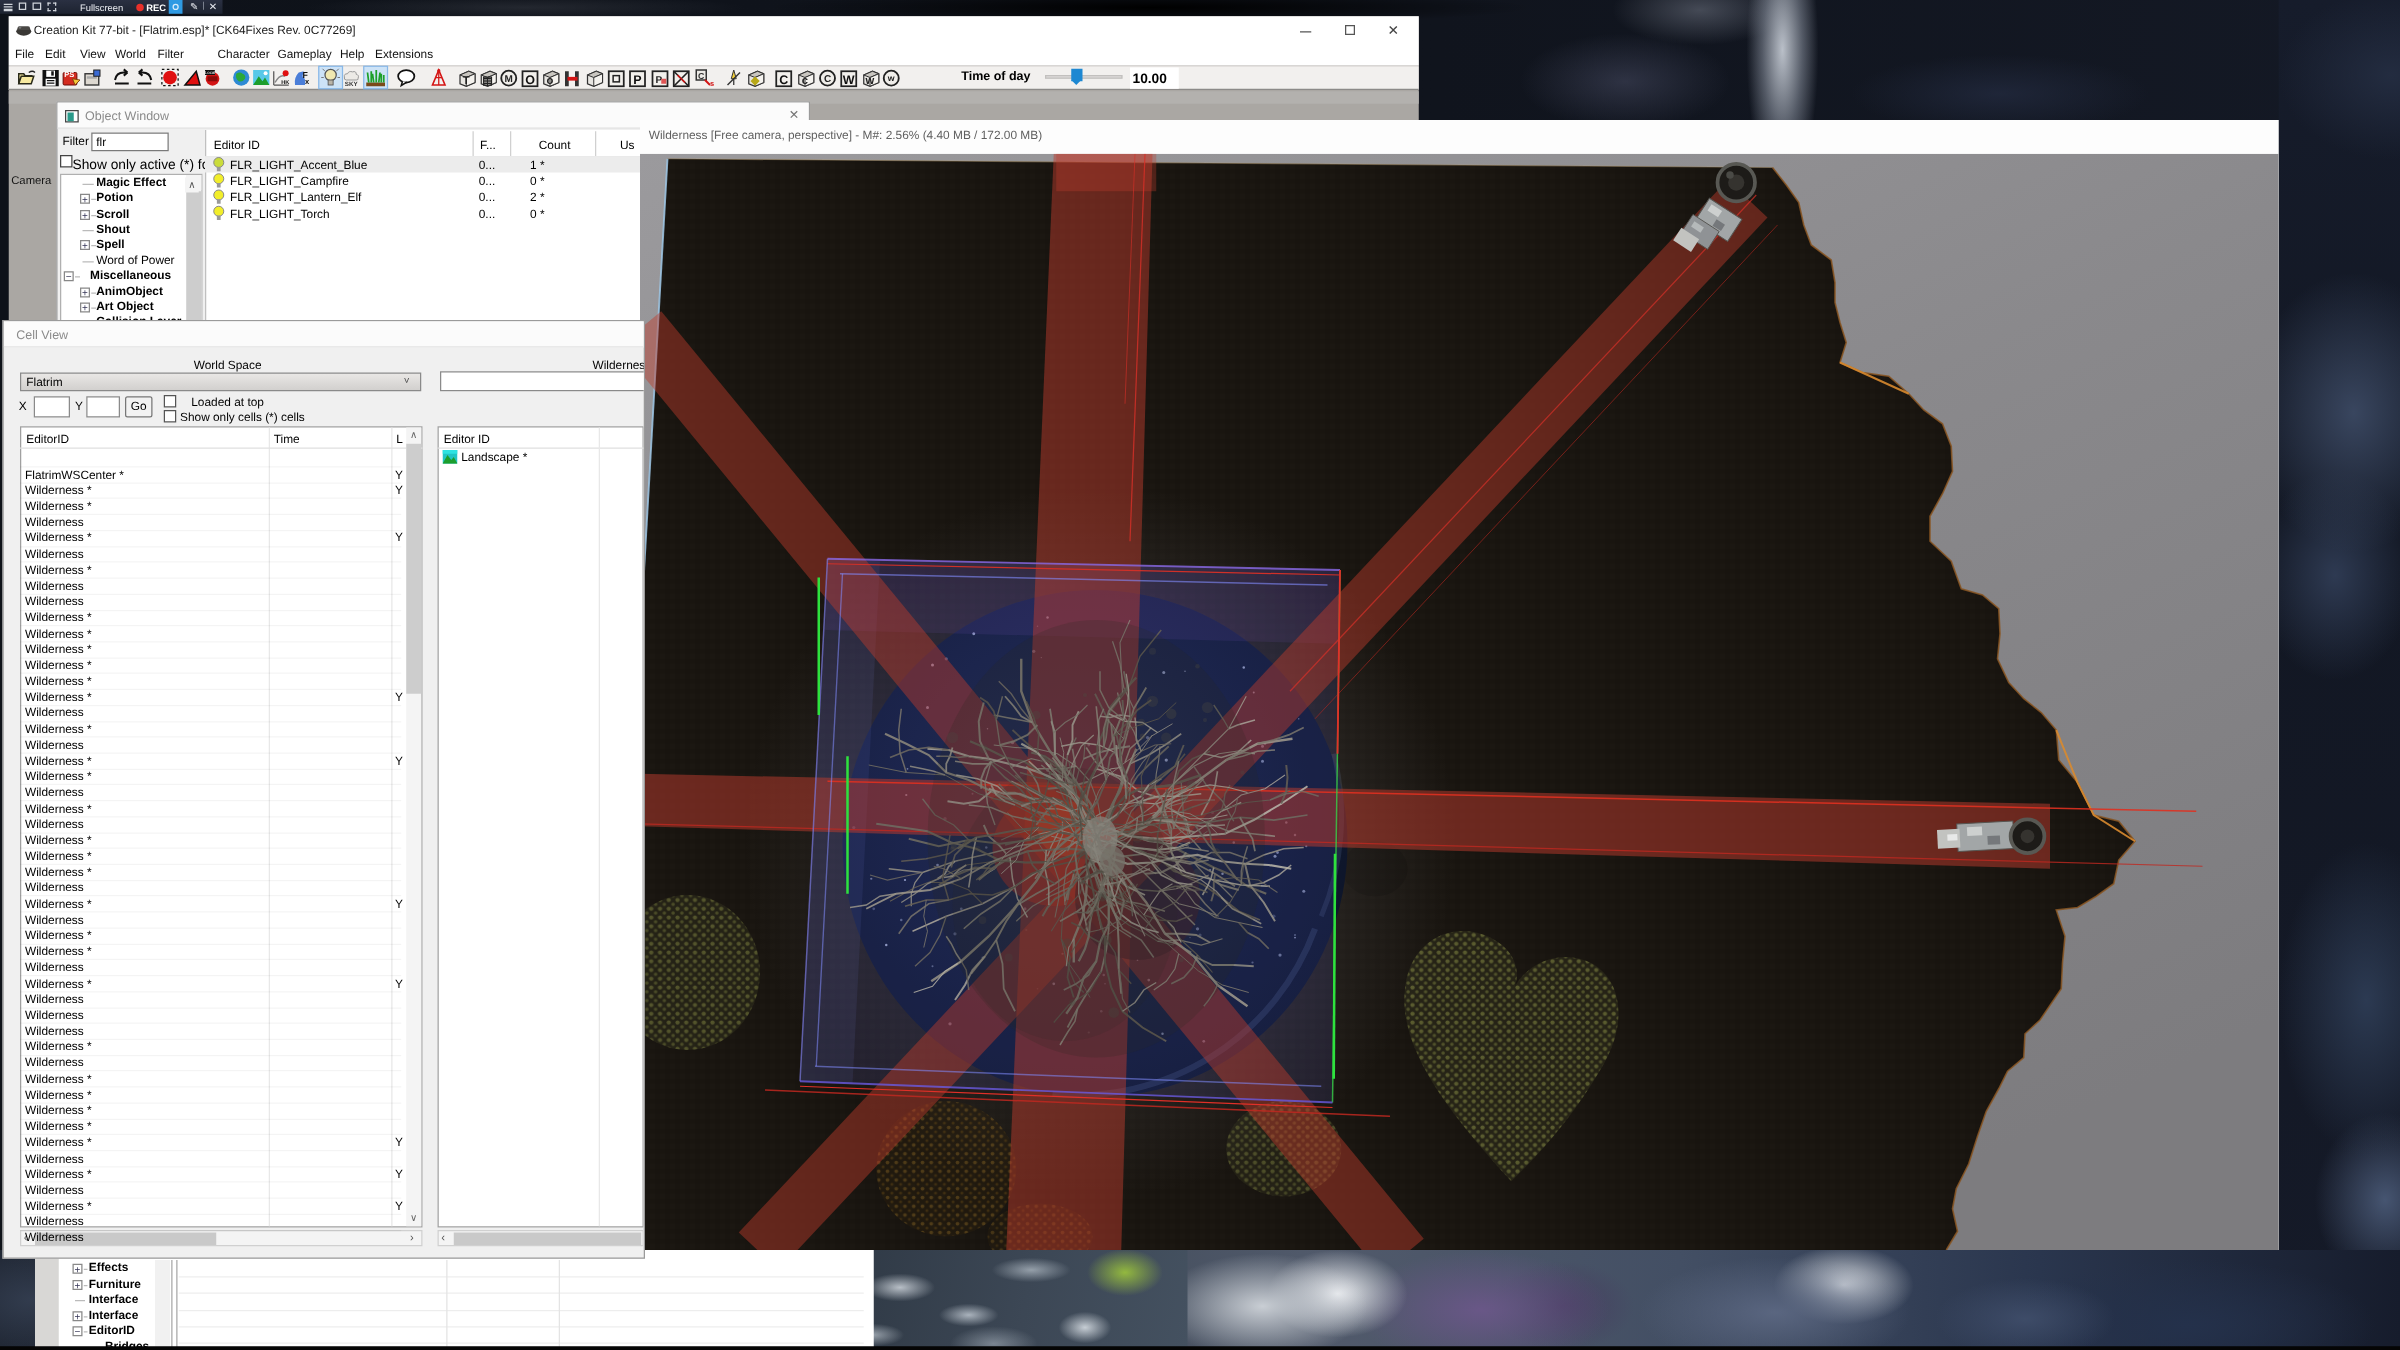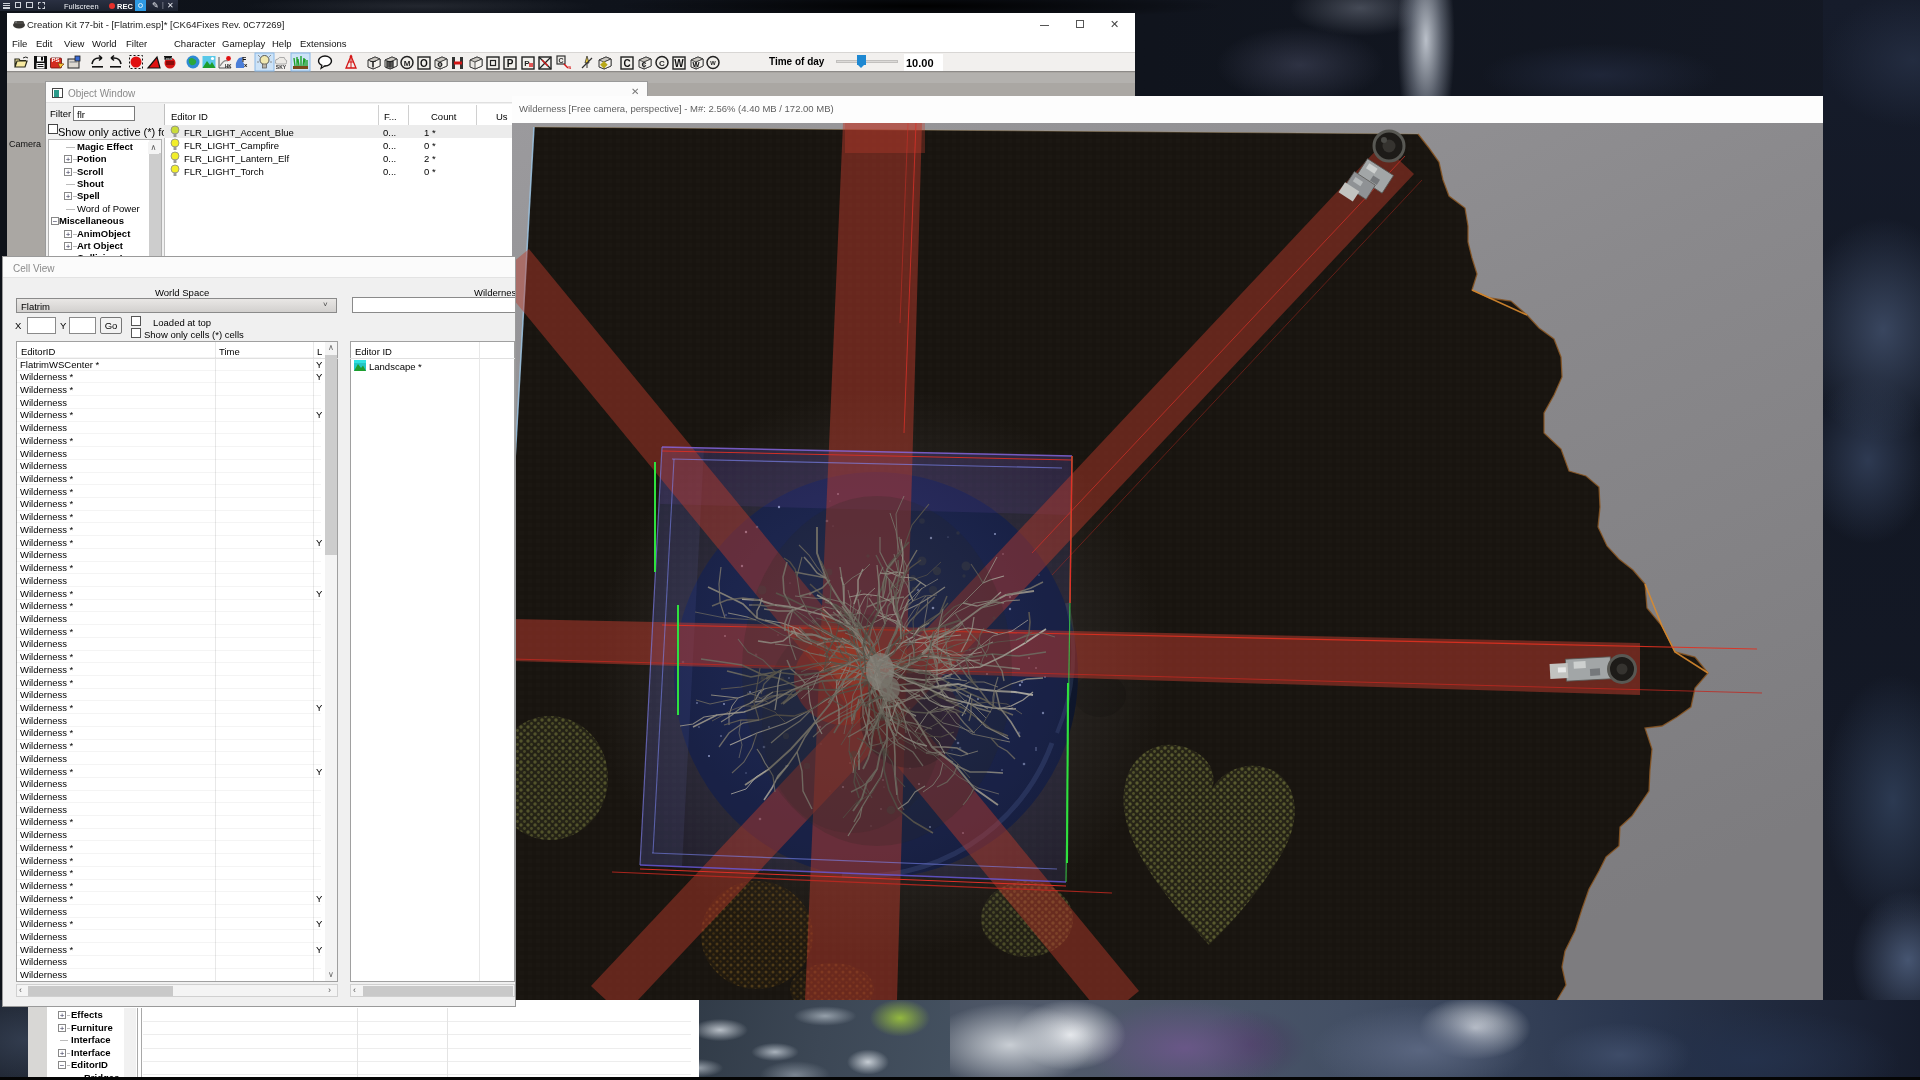--- a/index.html
+++ b/index.html
@@ -378,21 +378,21 @@
     <div style="position:absolute;left:77px;top:165.5px;font-size:9.5px;font-weight:bold;color:#000;white-space:nowrap">Scroll</div>
 <div style="position:absolute;left:66px;top:184px;width:9px;height:1px;background:#bbb"></div>
     <div style="position:absolute;left:77px;top:178px;font-size:9.5px;font-weight:bold;color:#000;white-space:nowrap">Shout</div>
 <div style="position:absolute;left:64px;top:192px;width:8px;height:8px;border:1px solid #888;background:#fff;font-size:8px;line-height:7px;text-align:center;color:#335">+</div>
     <div style="position:absolute;left:73px;top:196px;width:4px;height:1px;background:#bbb"></div>
     <div style="position:absolute;left:77px;top:190px;font-size:9.5px;font-weight:bold;color:#000;white-space:nowrap">Spell</div>
 <div style="position:absolute;left:66px;top:208.5px;width:9px;height:1px;background:#bbb"></div>
     <div style="position:absolute;left:77px;top:202.5px;font-size:9.5px;font-weight:normal;color:#000;white-space:nowrap">Word of Power</div>
 <div style="position:absolute;left:51px;top:217px;width:8px;height:8px;border:1px solid #888;background:#fff;font-size:8px;line-height:7px;text-align:center;color:#335">−</div>
     <div style="position:absolute;left:60px;top:221px;width:4px;height:1px;background:#bbb"></div>
-    <div style="position:absolute;left:59px;top:215px;font-size:9.5px;font-weight:bold;color:#000;white-space:nowrap">Miscellaneous</div>
+    <div style="position:absolute;left:72px;top:215px;font-size:9.5px;font-weight:bold;color:#000;white-space:nowrap">Miscellaneous</div>
 <div style="position:absolute;left:64px;top:229.5px;width:8px;height:8px;border:1px solid #888;background:#fff;font-size:8px;line-height:7px;text-align:center;color:#335">+</div>
     <div style="position:absolute;left:73px;top:233.5px;width:4px;height:1px;background:#bbb"></div>
     <div style="position:absolute;left:77px;top:227.5px;font-size:9.5px;font-weight:bold;color:#000;white-space:nowrap">AnimObject</div>
 <div style="position:absolute;left:64px;top:242px;width:8px;height:8px;border:1px solid #888;background:#fff;font-size:8px;line-height:7px;text-align:center;color:#335">+</div>
     <div style="position:absolute;left:73px;top:246px;width:4px;height:1px;background:#bbb"></div>
     <div style="position:absolute;left:77px;top:240px;font-size:9.5px;font-weight:bold;color:#000;white-space:nowrap">Art Object</div>
 <div style="position:absolute;left:66px;top:258px;width:9px;height:1px;background:#bbb"></div>
     <div style="position:absolute;left:77px;top:252px;font-size:9.5px;font-weight:bold;color:#000;white-space:nowrap">Collision Layer</div>
   </div>
 <div class="abs" style="left:148px;top:142px;width:11px;height:12px;color:#555;font-size:8px;text-align:center;line-height:12px;background:#f4f4f4">∧</div>
@@ -1076,21 +1076,21 @@
   <div class="abs" style="left:347px;top:727px;width:165px;height:13px;background:#f4f4f4;border:1px solid #d0d0d0"></div>
   <div class="abs" style="left:350px;top:728px;font-size:9px;color:#555">‹</div>
   <div class="abs" style="left:360px;top:729px;width:150px;height:10px;background:#c9c9c9"></div>
 </div>
 
 <style>
 .cvrow { position:absolute; left:16px; width:316px; height:12.7px; font-size:9.5px; color:#000; }
 .cvrow .cvtxt { position:absolute; left:4px; top:0; white-space:nowrap; }
 .cvrow .cvY { position:absolute; left:300px; top:0; }
 </style>
-<div class="abs" style="left:0;top:0;width:350px;height:800px;pointer-events:none">
+<div class="abs" style="left:0;top:16px;width:350px;height:800px;pointer-events:none">
 <div style="position:absolute;left:16px;width:305px;top:357.0px;height:1px;background:rgba(0,0,0,0.045)"></div>
 <div style="position:absolute;left:16px;width:305px;top:369.7px;height:1px;background:rgba(0,0,0,0.045)"></div>
 <div style="position:absolute;left:16px;width:305px;top:382.4px;height:1px;background:rgba(0,0,0,0.045)"></div>
 <div style="position:absolute;left:16px;width:305px;top:395.2px;height:1px;background:rgba(0,0,0,0.045)"></div>
 <div style="position:absolute;left:16px;width:305px;top:407.9px;height:1px;background:rgba(0,0,0,0.045)"></div>
 <div style="position:absolute;left:16px;width:305px;top:420.6px;height:1px;background:rgba(0,0,0,0.045)"></div>
 <div style="position:absolute;left:16px;width:305px;top:433.3px;height:1px;background:rgba(0,0,0,0.045)"></div>
 <div style="position:absolute;left:16px;width:305px;top:446.0px;height:1px;background:rgba(0,0,0,0.045)"></div>
 <div style="position:absolute;left:16px;width:305px;top:458.8px;height:1px;background:rgba(0,0,0,0.045)"></div>
 <div style="position:absolute;left:16px;width:305px;top:471.5px;height:1px;background:rgba(0,0,0,0.045)"></div>

